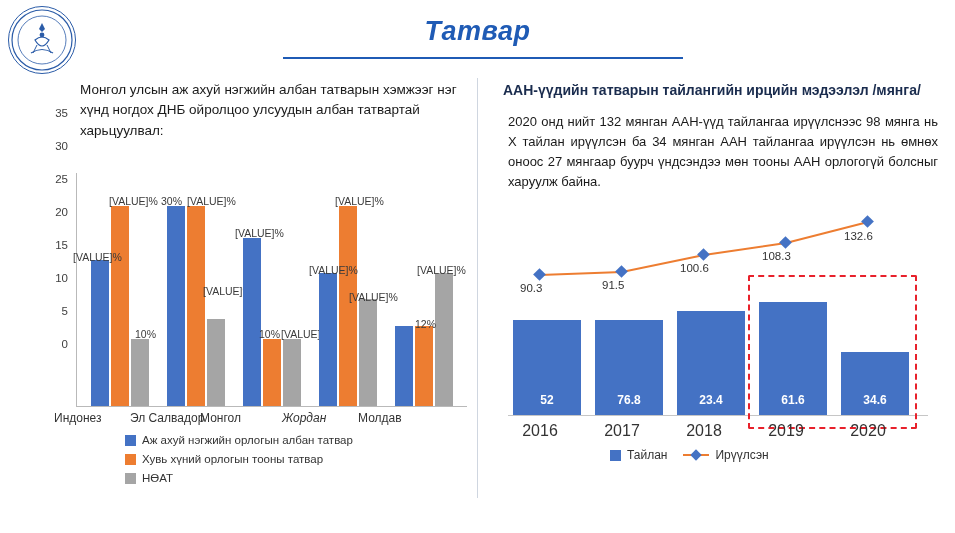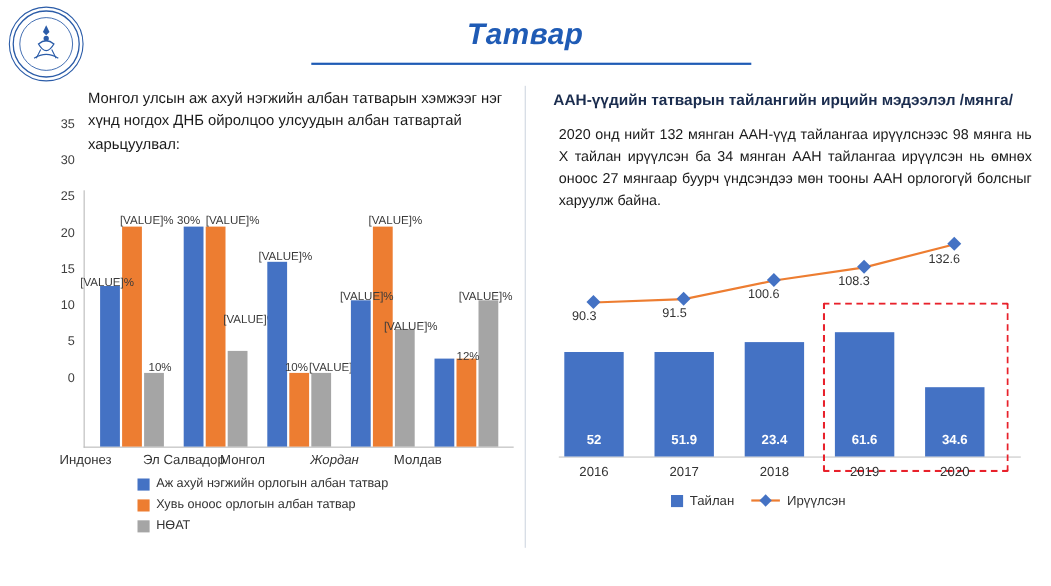--- a/index.html
+++ b/index.html
@@ -70,28 +70,28 @@
     font-size:14px;font-weight:bold;color:#1a2c4e;
   }
   .right-text{
     position:absolute;left:508px;top:112px;width:430px;
     font-size:13px;line-height:1.55;color:#1a1a1a;text-align:justify;
   }
   .chart-right{
     position:absolute;left:498px;top:200px;width:450px;height:250px;
   }
   .rbar{
-    position:absolute;bottom:0;width:54px;background:#4472c4;
+    position:absolute;bottom:0;width:68px;background:#4472c4;
   }
   .rbar span{
     position:absolute;left:0;right:0;bottom:8px;text-align:center;
     color:#ffffff;font-size:12px;font-weight:bold;
   }
   .rxlab{
-    position:absolute;top:222px;width:54px;text-align:center;font-size:12px;color:#333;
+    position:absolute;top:222px;width:54px;text-align:center;font-size:16px;color:#333;
   }
   .rline-lab{
     position:absolute;font-size:11.5px;color:#333;white-space:nowrap;text-align:center;
   }
   .baseline{
     position:absolute;left:10px;top:215px;width:420px;height:1px;background:#c6c6c6;
   }
   .dashbox{
     position:absolute;left:253px;top:-115px;width:160px;height:250px;
     border:2.5px dashed #e8212b;border-radius:2px;
@@ -193,21 +193,21 @@
   <div class="cat" style="left:334px;">Молдав</div>
 </div>
 
 <div class="legend-left">
   <div>
     <span class="sw" style="background:#4472c4;"></span>
     <span>Аж ахуй  нэгжийн орлогын албан татвар</span>
   </div>
   <div>
     <span class="sw" style="background:#ed7d31;"></span>
-    <span>Хувь  оноос орлогын албан татвар</span>
+    <span>Хувь  хүний орлогын тооны татвар</span>
   </div>
   <div>
     <span class="sw" style="background:#a5a5a5;"></span>
     <span>НӨАТ</span>
   </div>
 </div>
 
 <div class="right-title">ААН-үүдийн татварын тайлангийн ирцийн мэдээлэл /мянга/</div>
 <div class="right-text">2020 онд нийт 132 мянган  ААН-үүд тайлангаа ирүүлснээс 98 мянга нь Х тайлан ирүүлсэн ба 34 мянган ААН тайлангаа ирүүлсэн нь өмнөх оноос 27 мянгаар буурч үндсэндээ мөн тооны ААН орлогогүй болсныг харуулж байна.</div>
 
@@ -227,21 +227,21 @@
   <div class="rline-lab" style="left:22px;top:82px;">90.3</div>
   <div class="rline-lab" style="left:104px;top:79px;">91.5</div>
   <div class="rline-lab" style="left:182px;top:62px;">100.6</div>
   <div class="rline-lab" style="left:264px;top:50px;">108.3</div>
   <div class="rline-lab" style="left:346px;top:30px;">132.6</div>
 
   <div class="rbar" style="left:15px;height:95px;bottom:35px;">
     <span>52</span>
   </div>
   <div class="rbar" style="left:97px;height:95px;bottom:35px;">
-    <span>51.9</span>
+    <span>76.8</span>
   </div>
   <div class="rbar" style="left:179px;height:104px;bottom:35px;">
     <span>23.4</span>
   </div>
   <div class="rbar" style="left:261px;height:113px;bottom:35px;">
     <span>61.6</span>
   </div>
   <div class="rbar" style="left:343px;height:63px;bottom:35px;">
     <span>34.6</span>
   </div>

